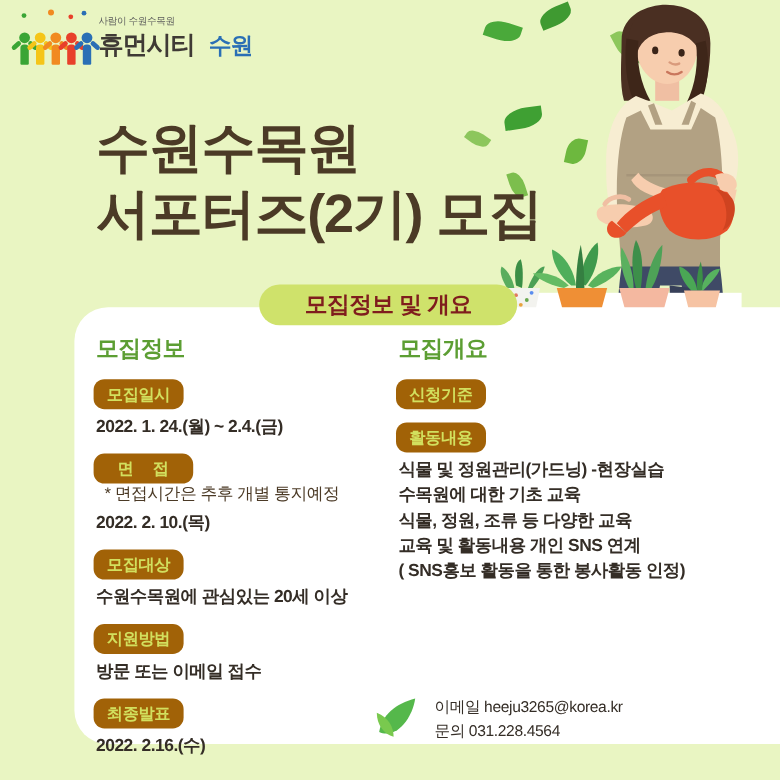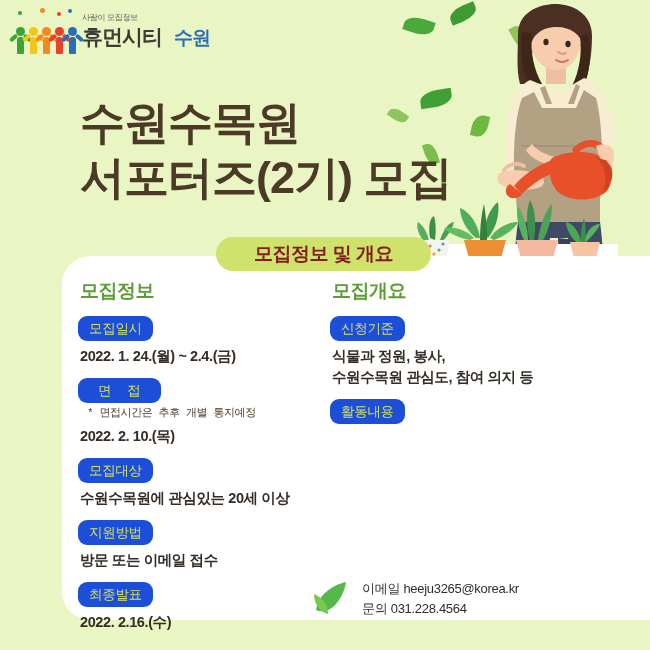--- a/index.html
+++ b/index.html
@@ -38,24 +38,24 @@
 
   
   #card{position:absolute;left:62px;top:256px;width:644px;height:364px;
     background:#ffffff;border-radius:28px;}
 
   
   .col{position:absolute;top:22px;}
   #col-left{left:16px;width:250px;}
   #col-right{left:268px;width:252px;}
   .col-head{font-size:19px;font-weight:bold;color:#5c9e33;letter-spacing:-.5px;margin:0 0 12px 2px;}
-  .pill{display:inline-block;background:#1d4ed8;color:#d2e05e;
-    font-size:13.5px;font-weight:normal;border-radius:9px;padding:3.5px 11px;letter-spacing:-.3px;}
+  .pill{display:inline-block;background:#a16207;color:#d2e05e;
+    font-size:13.5px;font-weight:bold;border-radius:9px;padding:3.5px 11px;letter-spacing:-.3px;}
   .pill.wide{padding:3.5px 14px;letter-spacing:6px;text-indent:6px;}
-  .note{display:inline-block;font-size:11px;color:#4b3a26;margin-left:9px;letter-spacing:-.4px;vertical-align:middle;font-family:Liberation Mono, monospace;}
+  .note{display:inline-block;font-size:14px;color:#4b3a26;margin-left:9px;letter-spacing:-.4px;vertical-align:middle;}
   .val{font-size:14.5px;color:#342d26;font-weight:bold;letter-spacing:-.4px;margin:5px 0 0 2px;line-height:1.45;}
   .blk{margin-bottom:11px;}
   .blk:last-child{margin-bottom:0;}
 
   
   #contact{position:absolute;left:312px;top:558px;display:flex;align-items:flex-end;margin-top:21px;}
   #contact .txt{margin-left:10px;font-size:13px;color:#342d26;line-height:1.5;letter-spacing:-.3px;}
 
   
   #illus{position:absolute;right:0;top:0;width:250px;height:300px;}
@@ -108,21 +108,21 @@
       <div class="armL" style="background:#e8402a;"></div>
         <div class="armR" style="background:#e8402a;"></div>
     </div>
     <div class="person" style="left:56px;">
       <div class="head" style="background:#2a6fb5;"></div>
         <div class="body" style="background:#2a6fb5;"></div>
       <div class="armL" style="background:#2a6fb5;"></div>
         <div class="armR" style="background:#2a6fb5;"></div>
     </div>
 
-    <div class="logo-tag">사람이 모집정보</div>
+    <div class="logo-tag">사람이 수원수목원</div>
     <div class="logo-main"><span>휴먼시티</span><span class="blue">수원</span></div>
   </div>
 
   <div id="headline">
     <div>수원수목원</div>
     <div>서포터즈(2기) 모집</div>
   </div>
 
   <div id="illus">
     <svg width="250" height="300" viewBox="0 0 250 300">
@@ -240,28 +240,31 @@
         <span class="pill">최종발표</span>
         <div class="val">2022. 2.16.(수)</div>
       </div>
     </div>
 
     <div class="col" id="col-right">
       <div class="col-head">모집개요</div>
 
       <div class="blk">
         <span class="pill">신청기준</span>
+      </div>
+
+      <div class="blk">
+        <span class="pill">활동내용</span>
         <div class="val">
-          <div>식물과 정원, 봉사,</div>
-          <div>수원수목원 관심도, 참여 의지 등</div>
+          <div>식물 및 정원관리(가드닝) -현장실습</div>
+          <div>수목원에 대한 기초 교육</div>
+          <div>식물, 정원, 조류 등 다양한 교육</div>
+          <div>교육 및 활동내용 개인 SNS 연계</div>
+          <div>( SNS홍보 활동을 통한 봉사활동 인정)</div>
         </div>
-      </div>
-
-      <div class="blk">
-        <span class="pill">활동내용</span>
       </div>
     </div>
   </div>
 
   <div id="banner">
     <span>모집정보 및 개요</span>
   </div>
 
   <div id="contact">
     <svg width="40" height="38" viewBox="0 0 40 38">

